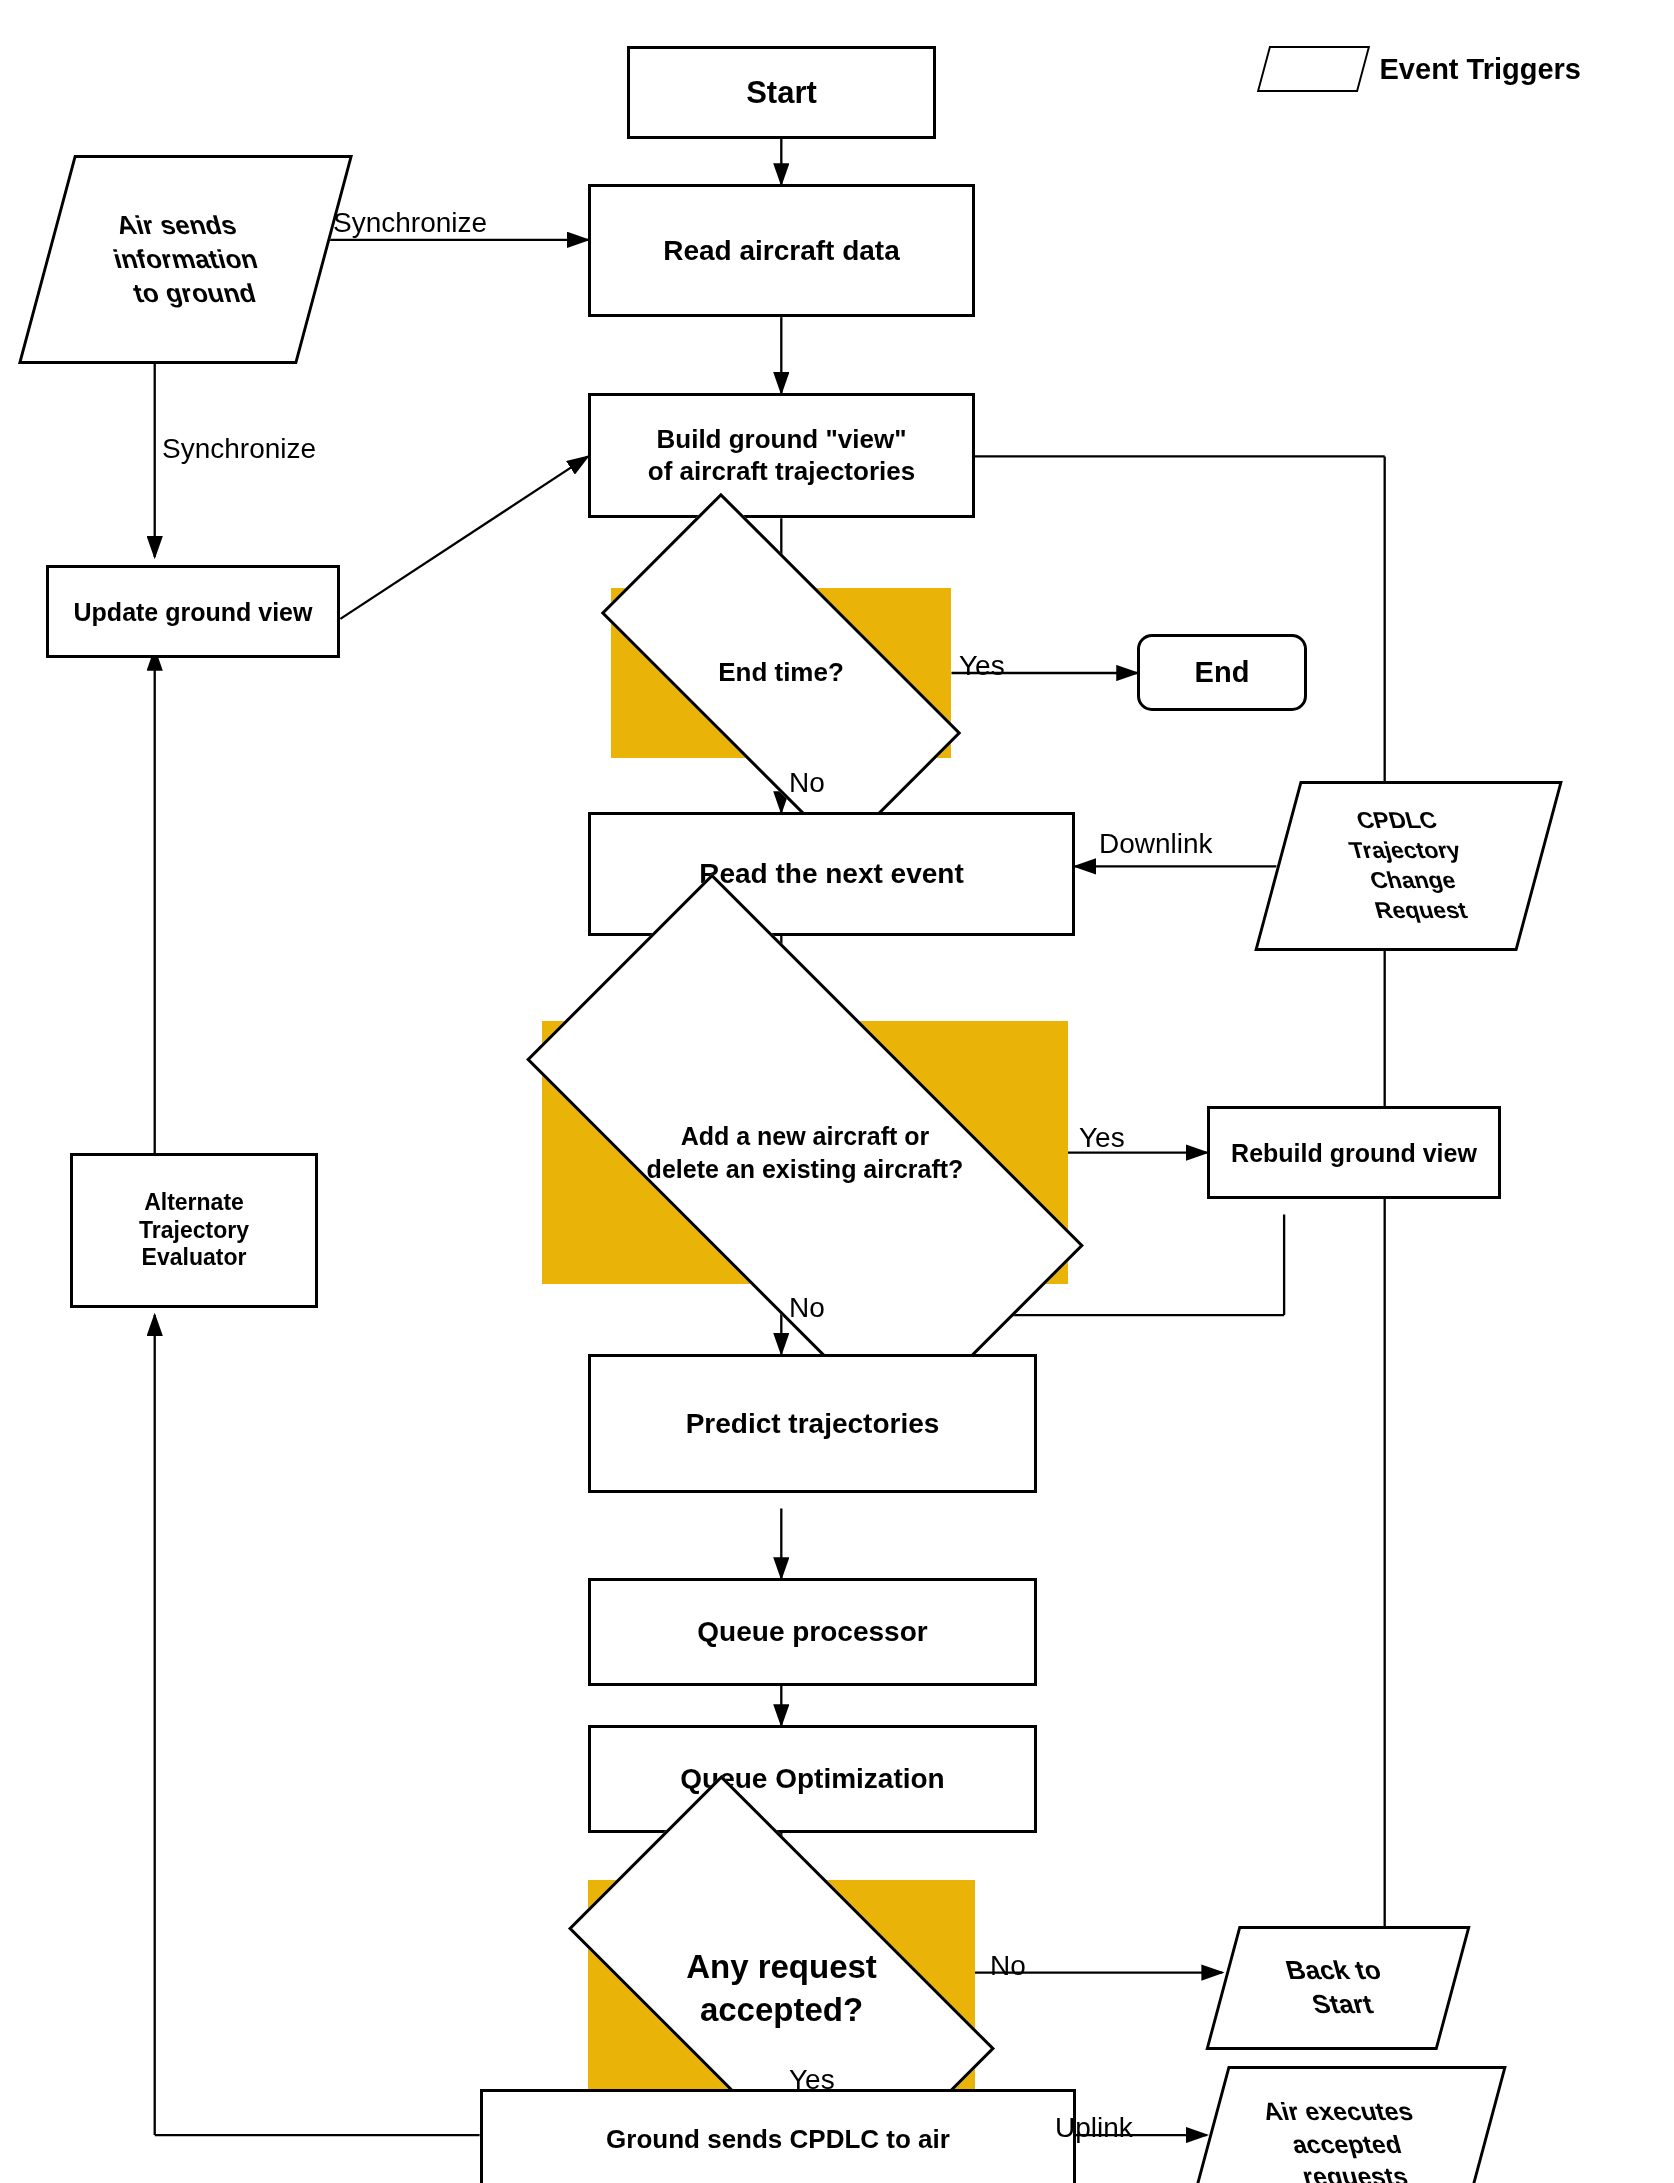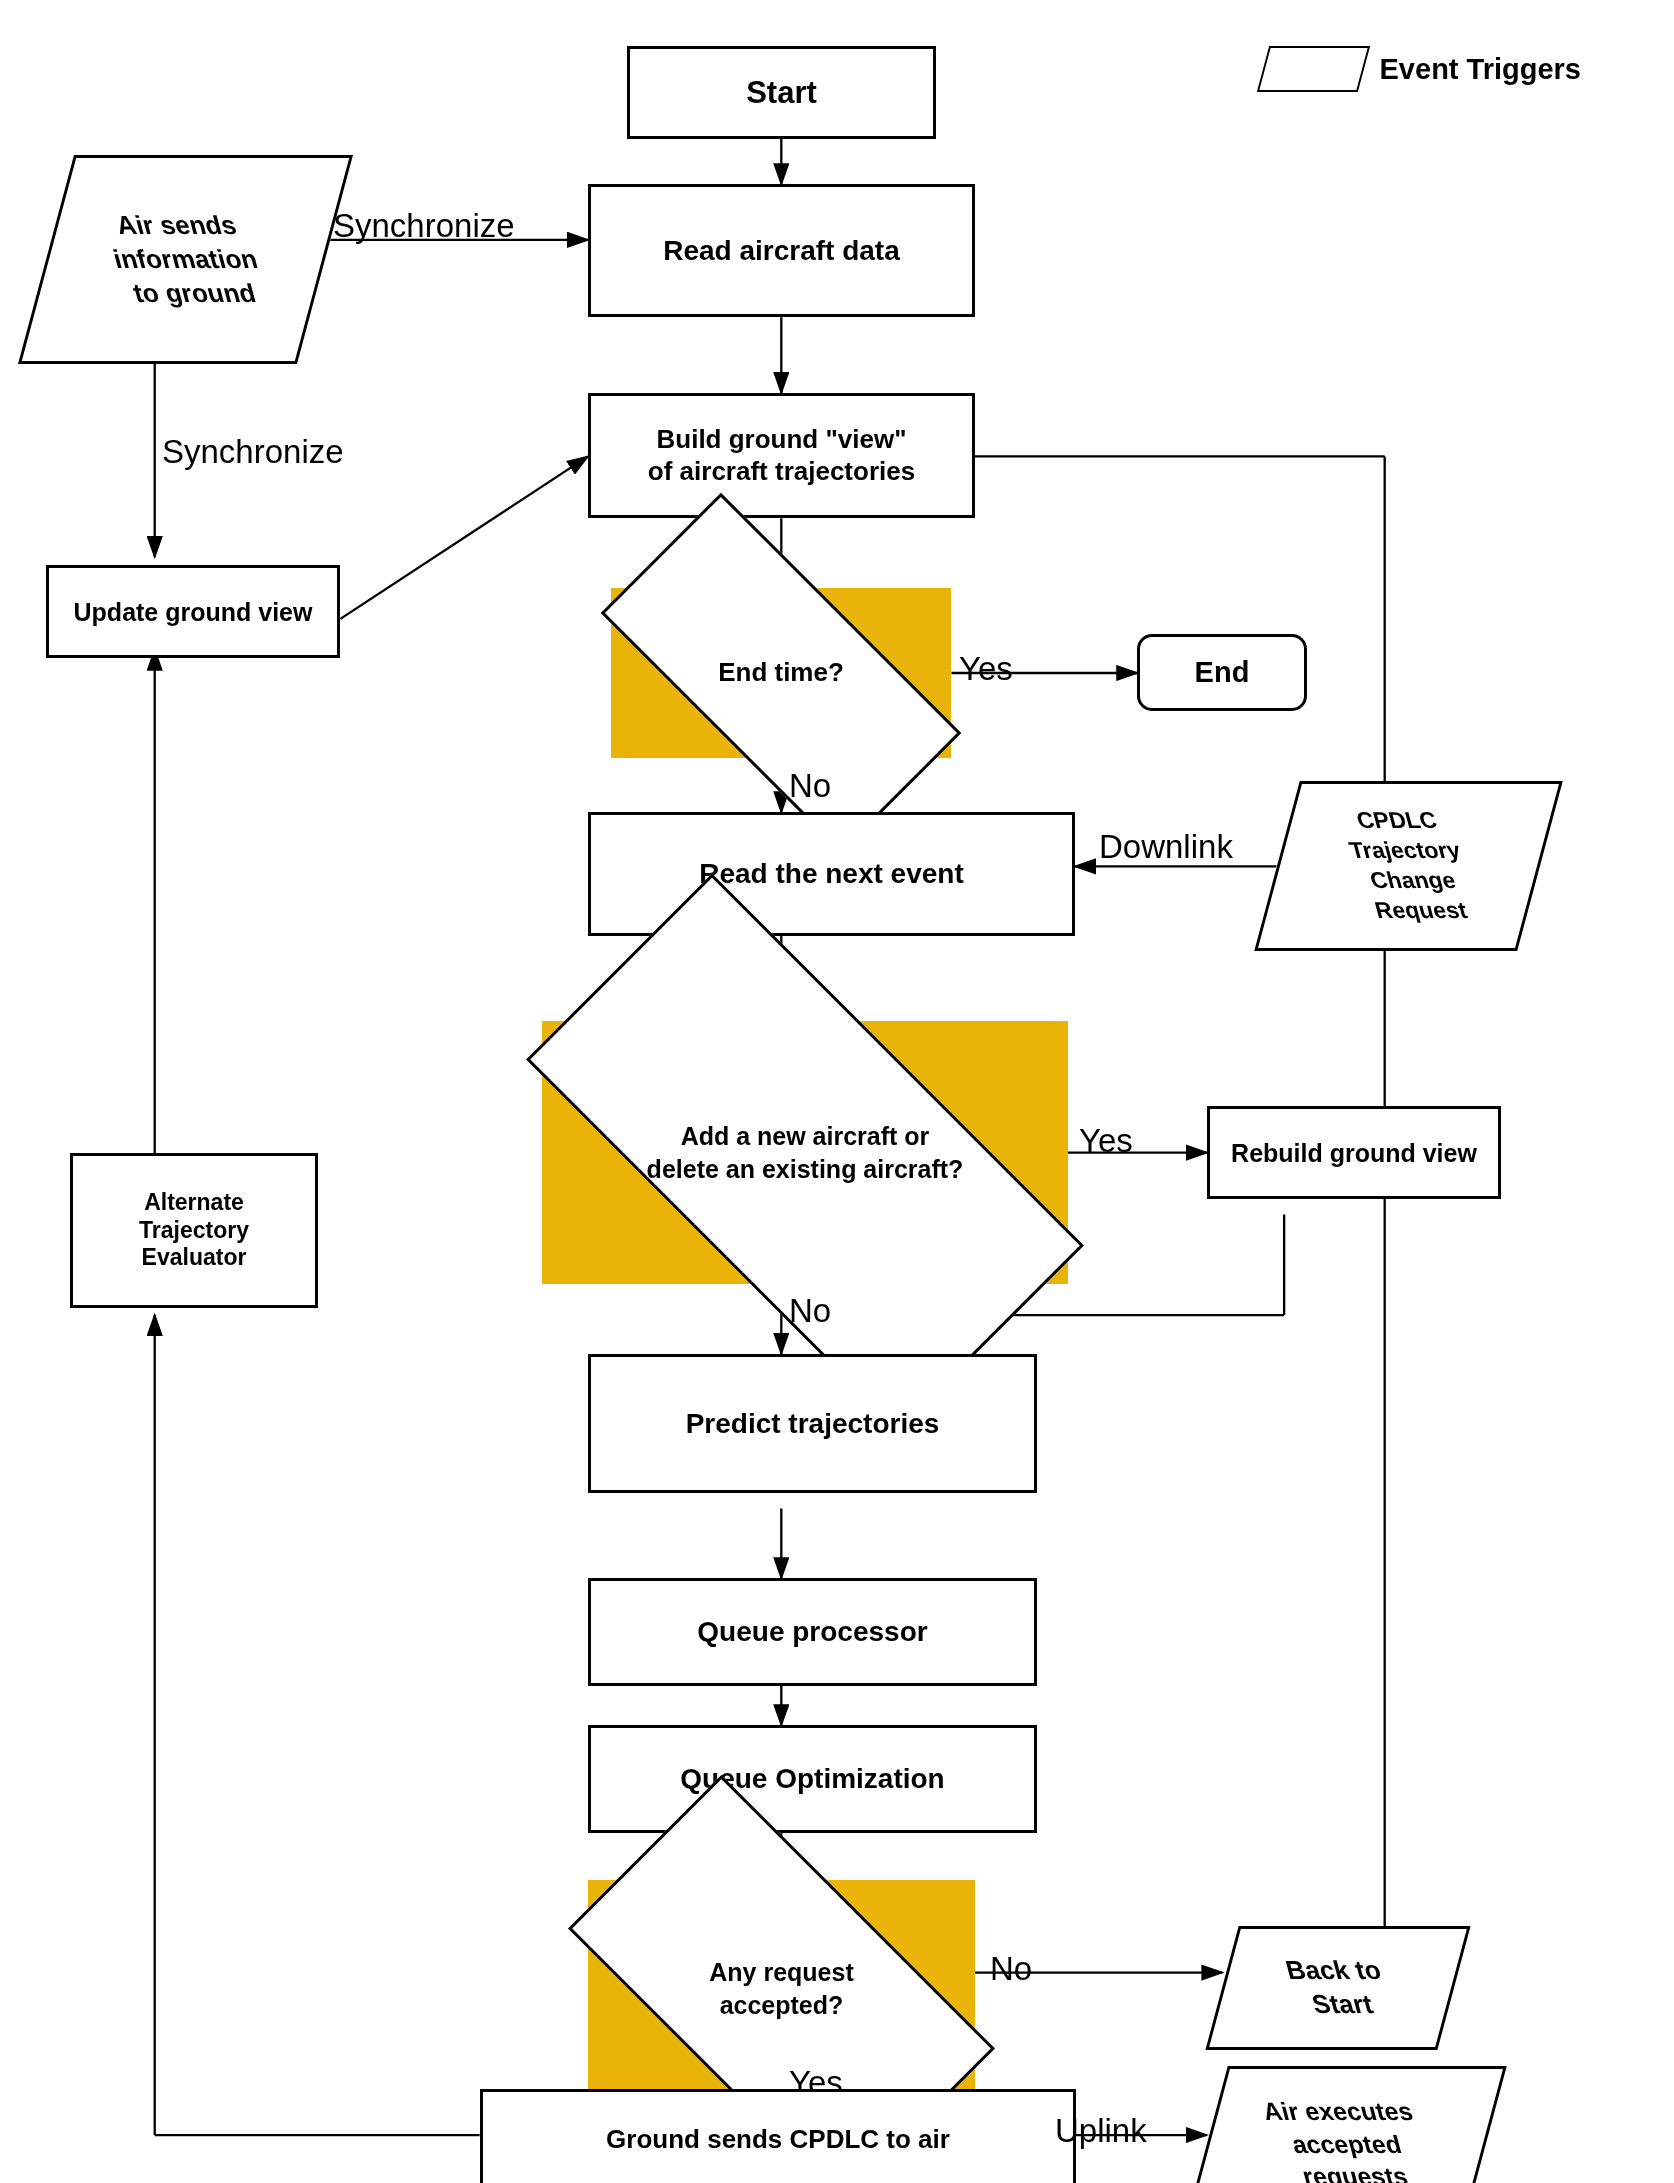--- a/index.html
+++ b/index.html
@@ -67,21 +67,21 @@
     .arrows-svg {
       position: absolute;
       top: 0;
       left: 0;
       width: 1674px;
       height: 2183px;
       pointer-events: none;
     }
     .label {
       position: absolute;
-      font-size: 33px;
+      font-size: 28px;
       font-weight: normal;
       background: transparent;
     }
     .legend-para {
       width: 101px;
       height: 46px;
       border: 2.3px solid #000;
       background: #fff;
       transform: skewX(-15deg);
     }
@@ -234,21 +234,21 @@
   <div class="shape rect" style="left:588px; top:1578px; width:449px; height:108px;">
     <span>Queue processor</span>
   </div>
 
   <div class="shape rect" style="left:588px; top:1725px; width:449px; height:108px;">
     <span>Queue Optimization</span>
   </div>
 
   <div class="shape diamond" style="left:588px; top:1880px; width:387px; height:217px;">
     <div class="diamond-inner"></div>
-    <div class="diamond-text" style="font-size:25px; white-space:pre-line;">Any request
+    <div class="diamond-text" style="font-size:33px; white-space:pre-line;">Any request
 accepted?</div>
   </div>
 
   <div class="label" style="left:990px; top:1950px;">No</div>
 
   <div class="shape" style="left:1222px; top:1926px; width:232px; height:124px;">
     <div class="parallelogram" style="position:absolute;width:100%;height:100%;"></div>
     <div class="parallelogram-text" style="white-space:pre-line;position:relative;z-index:2;font-size:26px;">Back to
 Start</div>
   </div>

